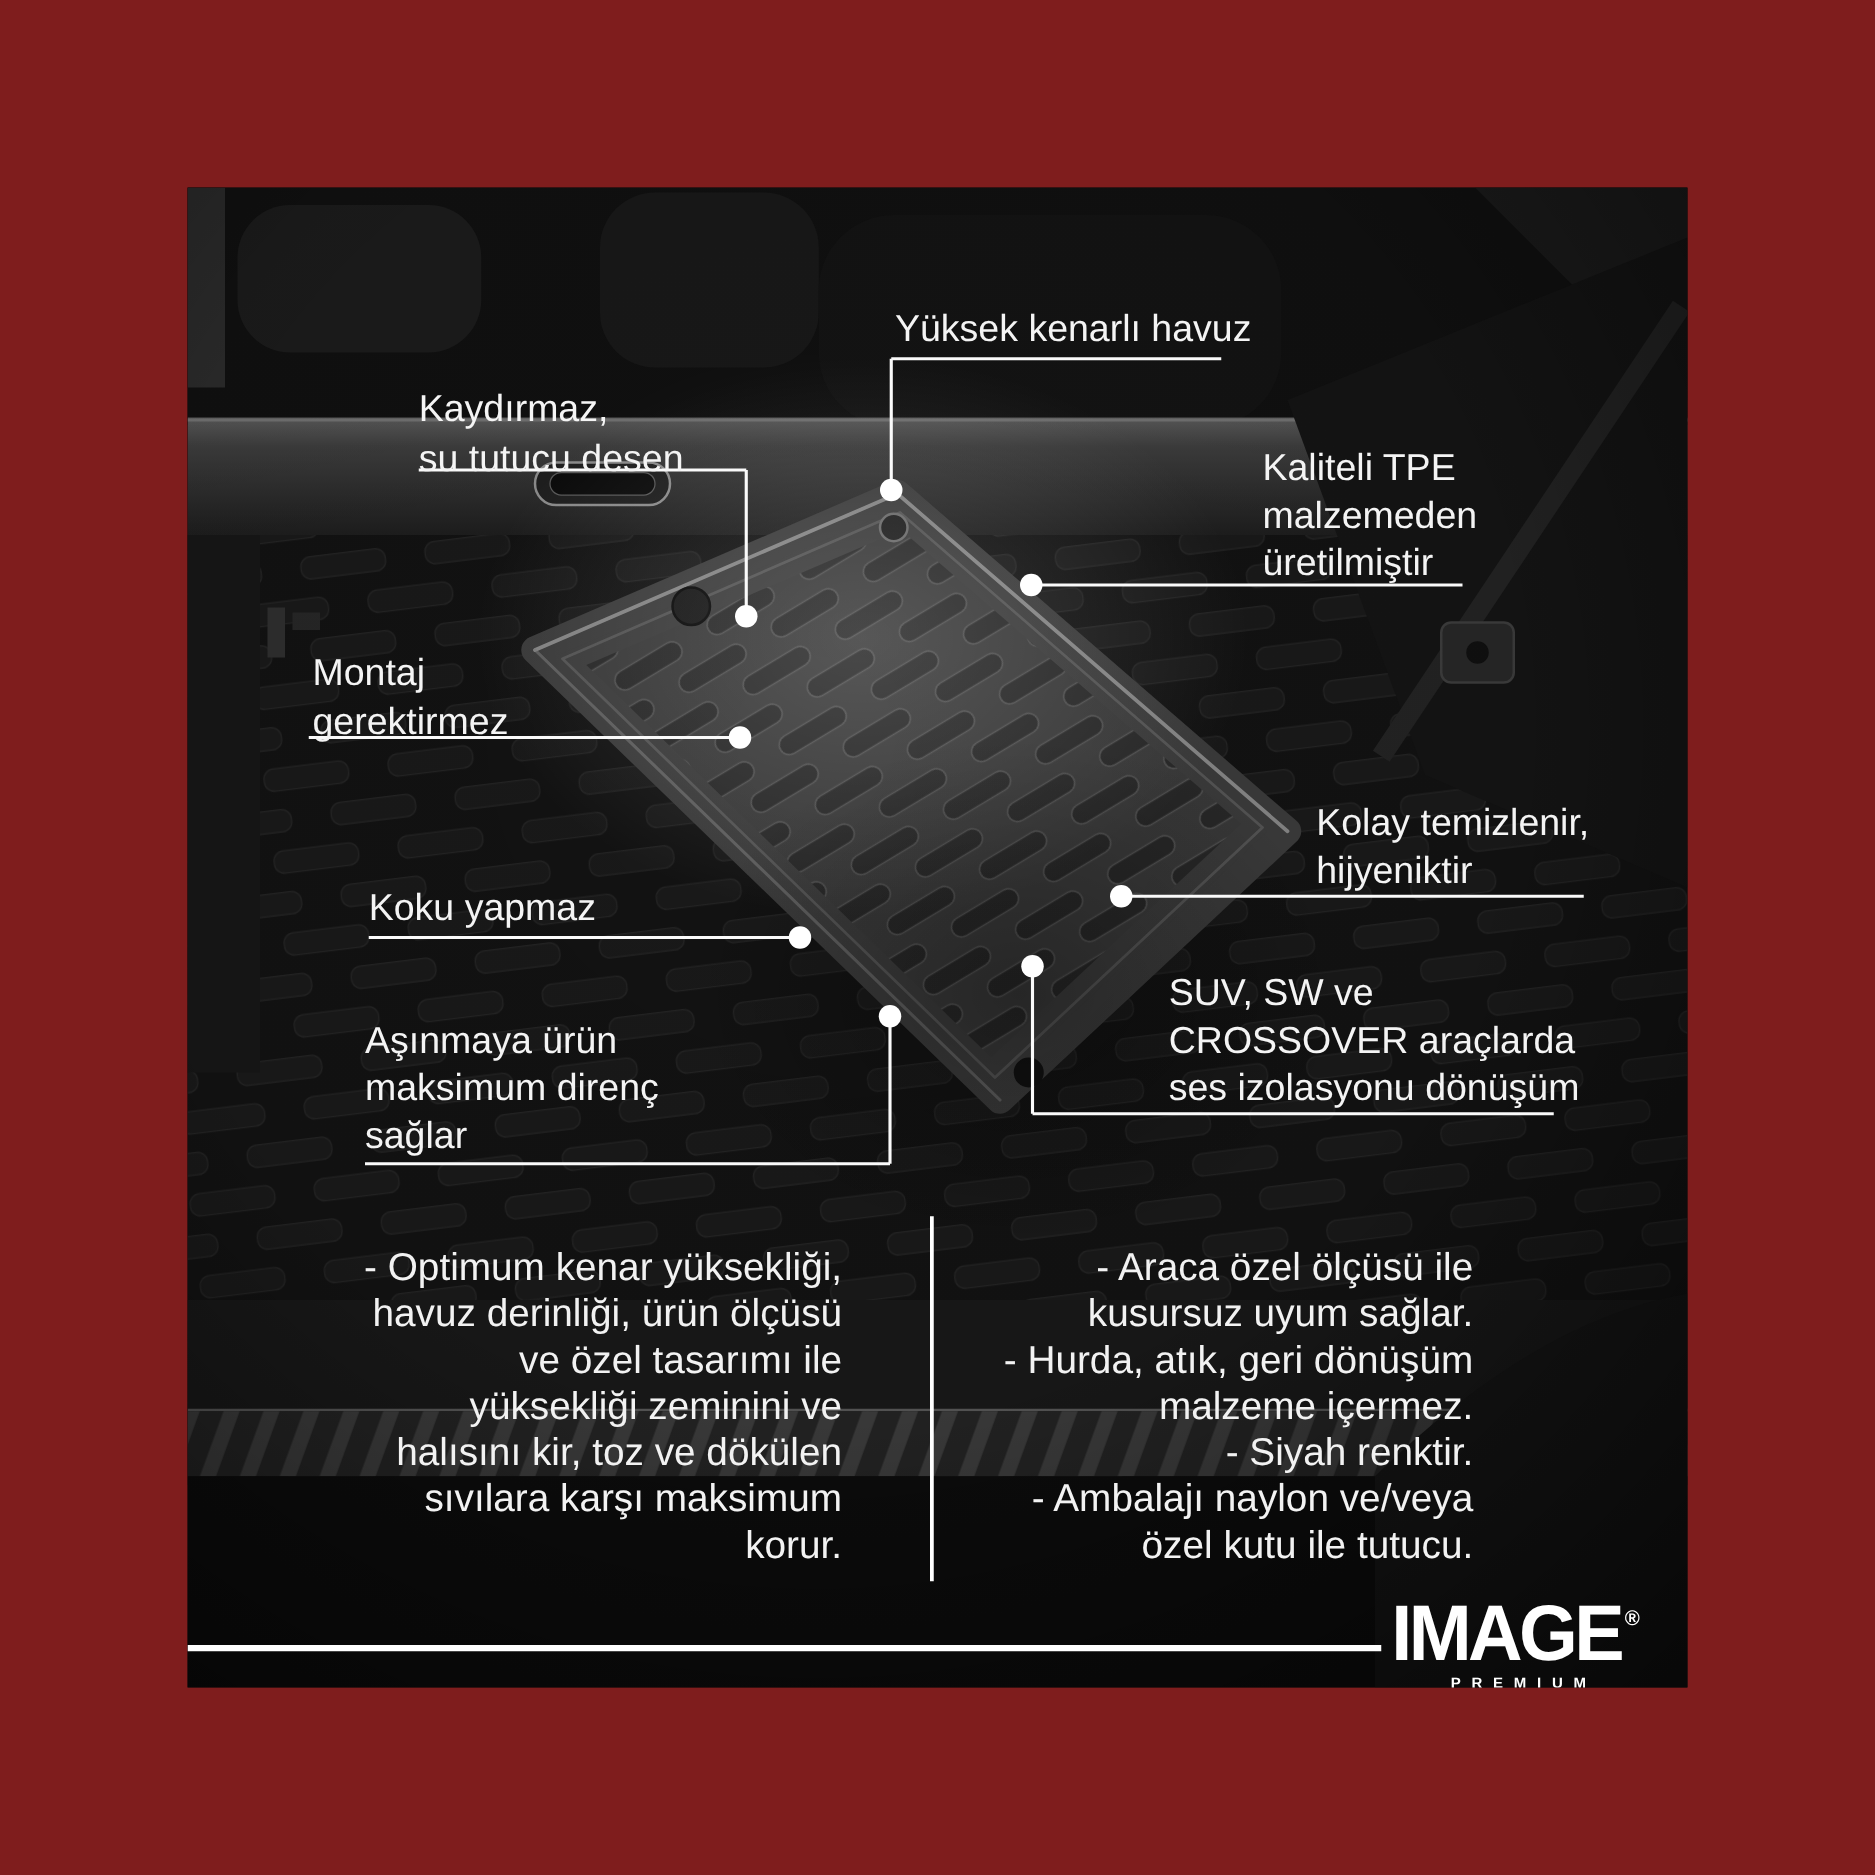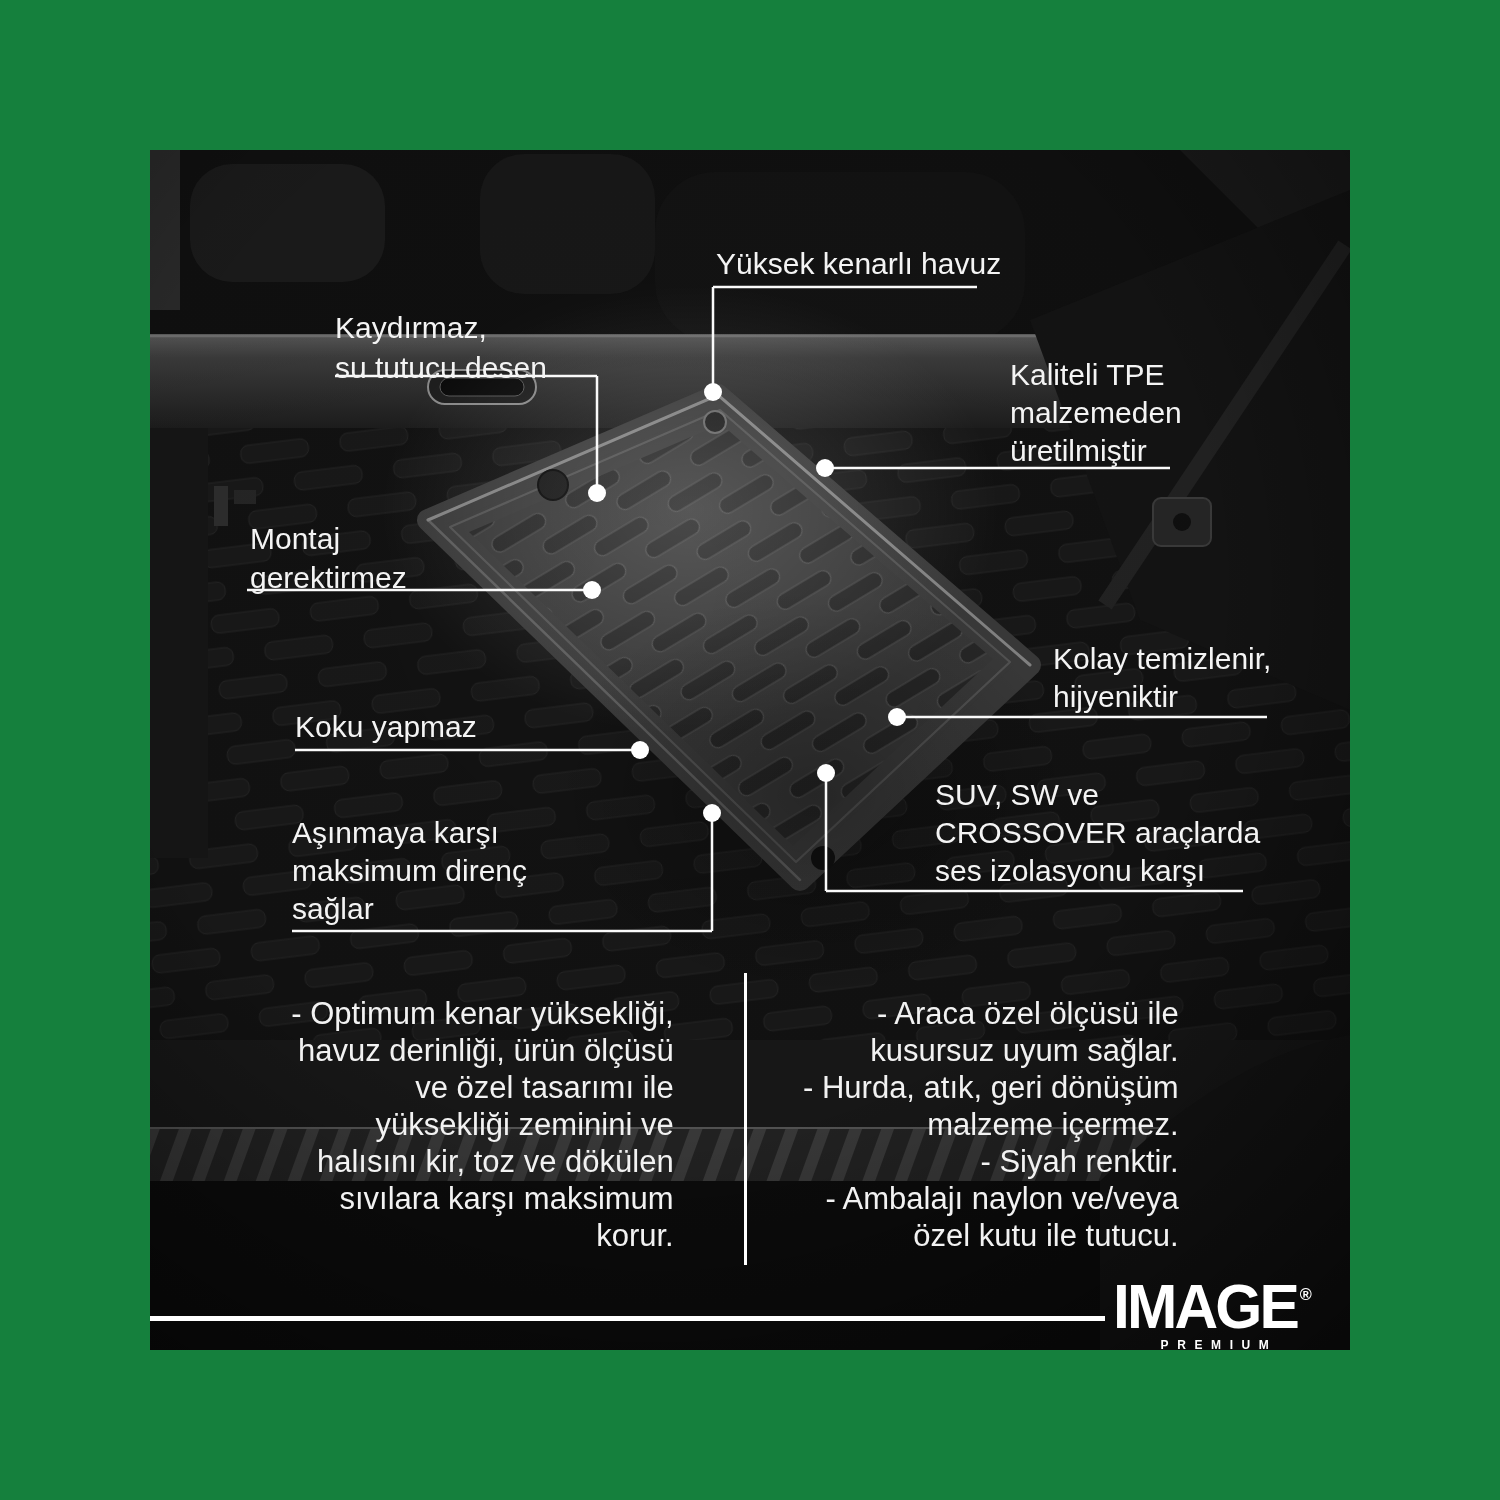--- a/index.html
+++ b/index.html
@@ -1,16 +1,16 @@
 <!DOCTYPE html>
 <html><head>
 <meta charset="utf-8">
 <style>
   html,body{margin:0;padding:0;background:#ffffff;}
-  .canvas{position:relative;width:1500px;height:1500px;background:#15803d;overflow:hidden;
+  .canvas{position:relative;width:1500px;height:1500px;background:#7f1d1d;overflow:hidden;
           font-family:"Liberation Sans", sans-serif;}
   .photo{position:absolute;left:150px;top:150px;width:1200px;height:1200px;background:#0d0d0d;overflow:hidden;}
   .scene,.lines{position:absolute;left:0;top:0;width:1200px;height:1200px;}
   .co{position:absolute;color:#f4f4f4;font-size:30px;line-height:38px;white-space:nowrap;}
   .para{position:absolute;color:#f2f2f2;font-size:31px;line-height:37px;white-space:nowrap;text-align:right;}
   .para .cont{margin-left:20px;}
   .vdiv{position:absolute;background:#ffffff;}
   .hline{position:absolute;background:#ffffff;}
   .logo{position:absolute;left:963px;top:1116px;color:#ffffff;text-align:center;}
   .logo-word{font-weight:bold;font-size:63px;line-height:58px;letter-spacing:-3px;transform:scaleX(.96);transform-origin:left;}
@@ -149,28 +149,28 @@
       <div>gerektirmez</div>
     </div>
     <div class="co" style="left:903px;top:490px">
       <div>Kolay temizlenir,</div>
       <div>hijyeniktir</div>
     </div>
     <div class="co" style="left:145px;top:558px">
       <div>Koku yapmaz</div>
     </div>
     <div class="co" style="left:142px;top:664px">
-      <div>Aşınmaya karşı</div>
+      <div>Aşınmaya ürün</div>
       <div>maksimum direnç</div>
       <div>sağlar</div>
     </div>
     <div class="co" style="left:785px;top:626px">
       <div>SUV, SW ve</div>
       <div>CROSSOVER araçlarda</div>
-      <div>ses izolasyonu karşı</div>
+      <div>ses izolasyonu dönüşüm</div>
     </div>
 
     <div class="para" style="left:128px;top:845px">
       <div>- Optimum kenar yüksekliği,</div>
       <div class="cont">havuz derinliği, ürün ölçüsü</div>
       <div class="cont">ve özel tasarımı ile</div>
       <div class="cont">yüksekliği zeminini ve</div>
       <div class="cont">halısını kir, toz ve dökülen</div>
       <div class="cont">sıvılara karşı maksimum</div>
       <div class="cont">korur.</div>

